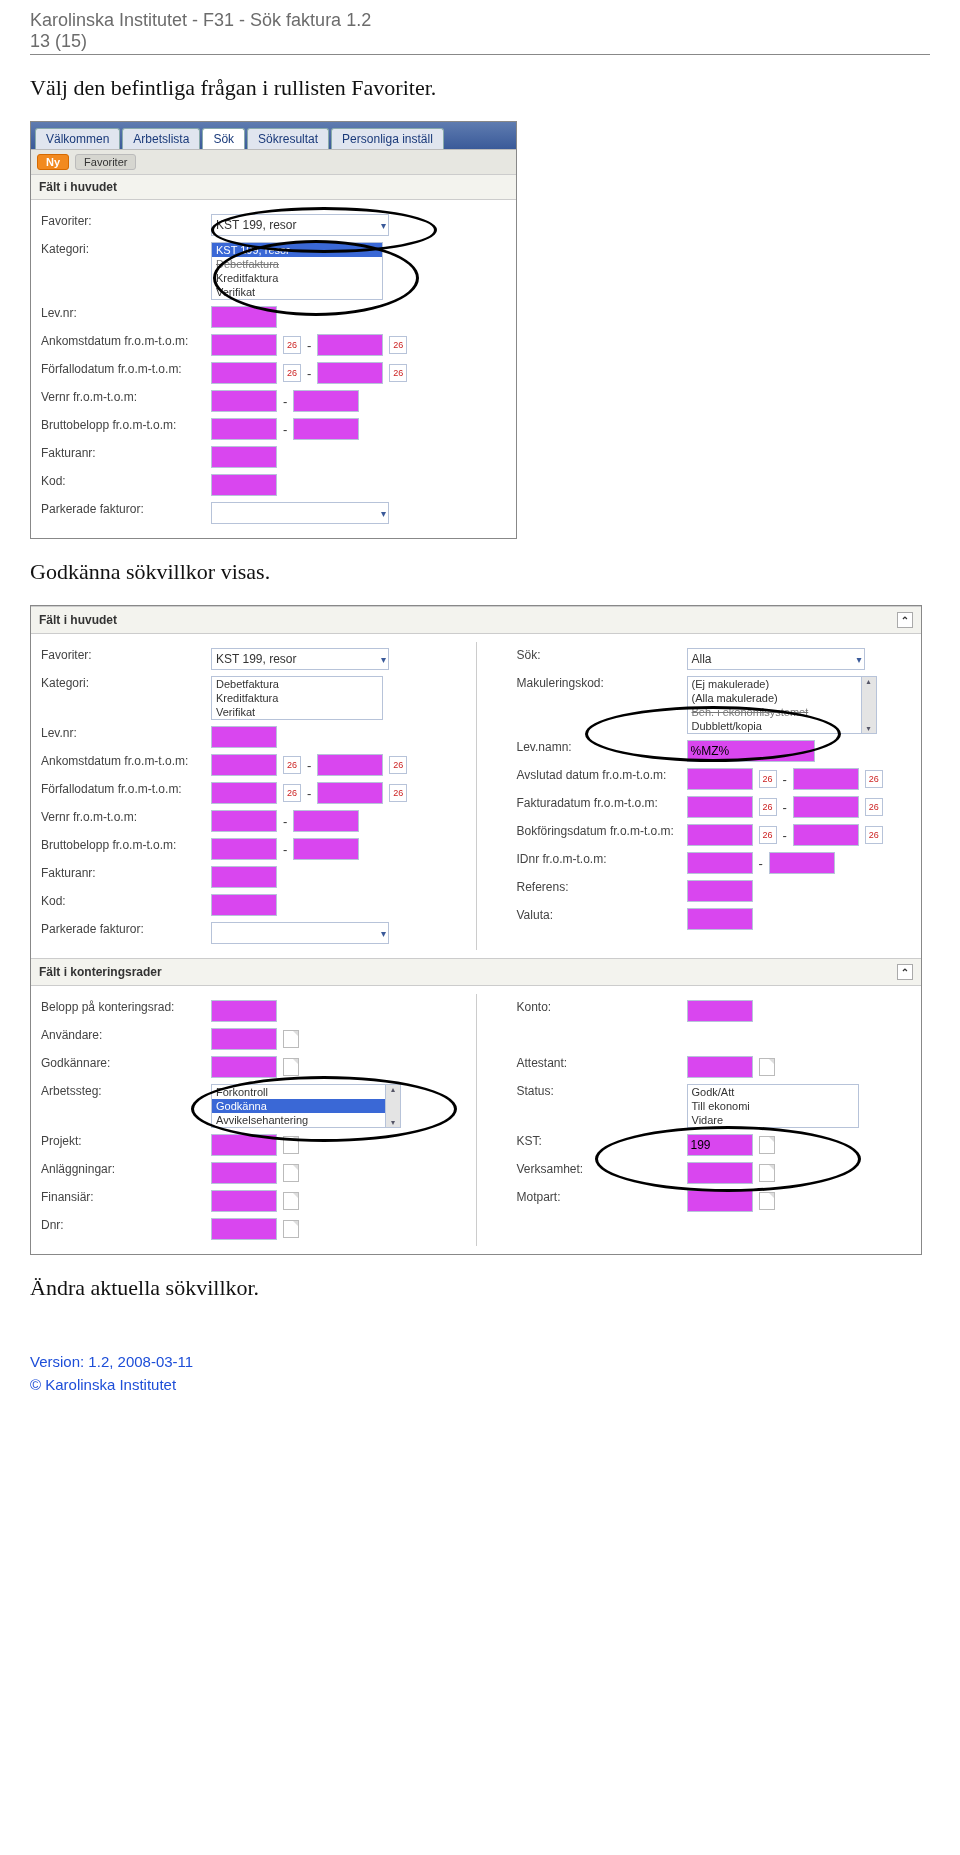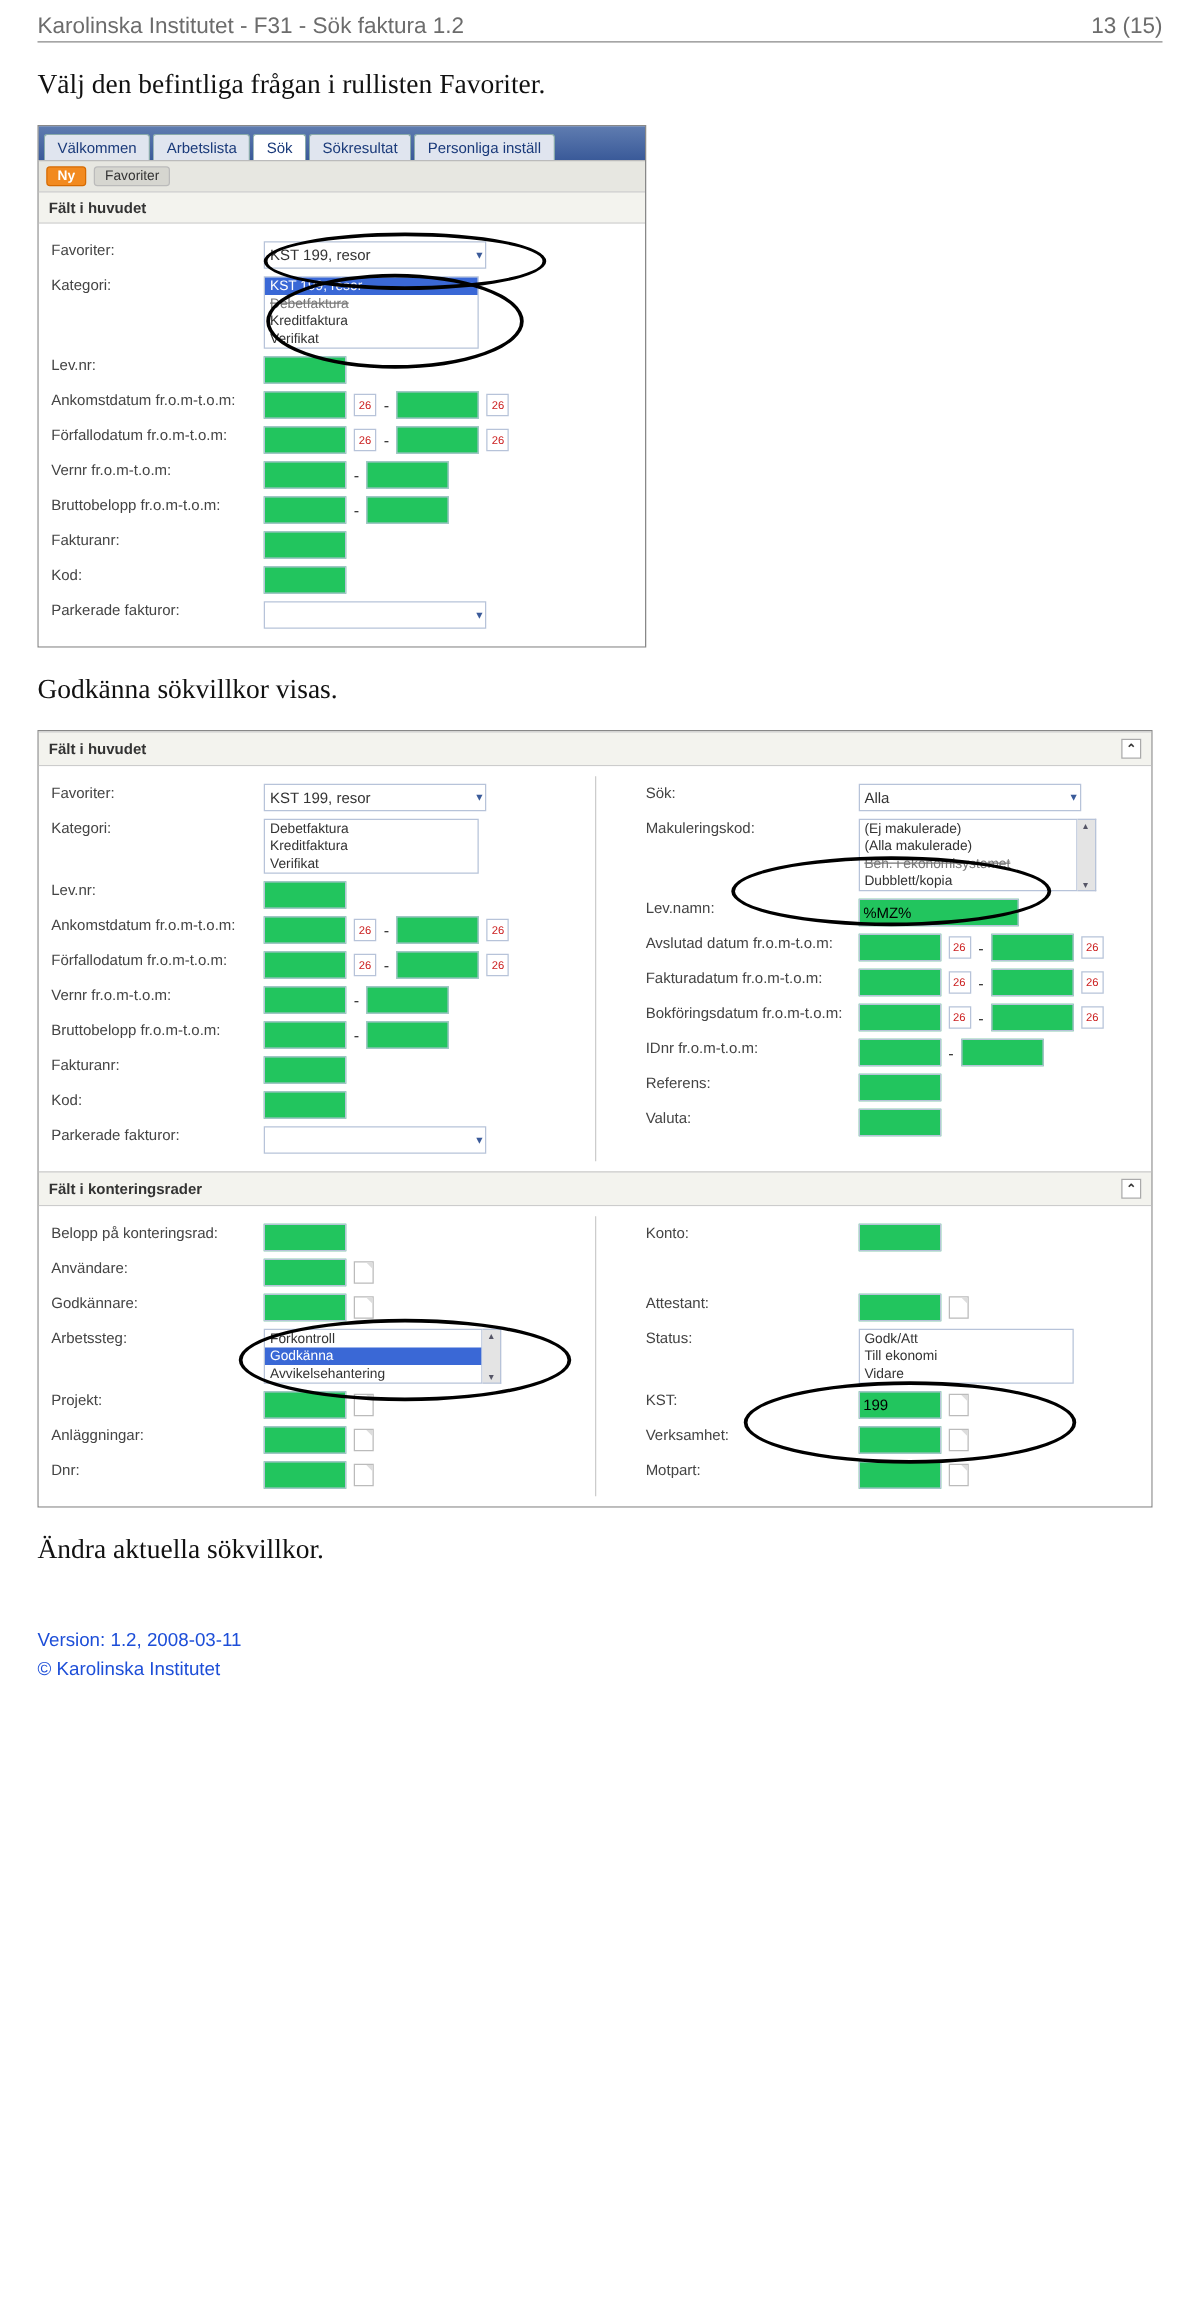--- a/index.html
+++ b/index.html
@@ -1,17 +1,17 @@
 <!DOCTYPE html>
 <html><head>
 <meta charset="utf-8">
 <style>
   body { margin:0; font-family: Arial, Helvetica, sans-serif; background:#fff; color:#222; width:960px;}
   .page { padding:10px 30px 30px 30px; }
-  .doc-header { display:flex; justify-content:space-between; border-bottom:1px solid #888; padding-bottom:2px; margin-bottom:20px; color:#6c6c6c; font-size:18px;}
+  .doc-header { display:flex; justify-content:space-between; border-bottom:1px solid #888; padding-bottom:2px; margin-bottom:20px; color:#6c6c6c; font-size:18px;flex-direction:column;}
   .body-text { font-family:"Times New Roman", serif; font-size:22px; color:#111; margin:20px 0;}
   .footer { margin-top:50px; color:#1d4ed8; font-size:15px; line-height:1.5;}
   .footer .copyline::before { content:"© "; }
   
   
   .shot { border:1px solid #888; background:#f7f7f5; font-size:13px; color:#333; position:relative; }
   .shot small, .shot input, .shot select { font-size:12px; }
   .tabbar { background:linear-gradient(#5f7cb0,#3a5a99); padding:6px 0 0 4px; display:flex; gap:2px;}
   .tab { background:#e0e5ef; border:1px solid #8aa; border-bottom:none; border-radius:3px 3px 0 0; padding:3px 10px; color:#1a3a7a; font-size:12px; cursor:pointer;}
   .tab.active { background:#fff;}
@@ -19,21 +19,21 @@
   .pill { background:#d6d6d0; border:1px solid #bbb; border-radius:3px; padding:1px 8px; font-size:11px;}
   .pill.ny { background:#f28a1f; color:#fff; border-color:#d66a00; font-weight:bold;}
   .section-head { background:#f3f3ee; border-top:1px solid #ccc; border-bottom:1px solid #ccc; padding:5px 8px; font-weight:bold; font-size:12px; display:flex; justify-content:space-between; align-items:center;}
   .collapse-icon { border:1px solid #aaa; width:14px; height:14px; display:inline-flex; align-items:center; justify-content:center; font-size:10px; background:#fff;}
   .form-area { padding:8px 10px; background:#fff;}
   .cols { display:flex; gap:30px;}
   .col { flex:1;}
   .field { display:flex; align-items:flex-start; margin:6px 0;}
   .field label { width:170px; font-size:12px; color:#444;}
   .field .ctrl { flex:1; display:flex; align-items:center; gap:6px;}
-  .txt { border:1px solid #b7c3d9; background:#22c55e; height:18px; padding:1px 3px; font-size:12px; width:70px;}
+  .txt { border:1px solid #b7c3d9; background:#d946ef; height:18px; padding:1px 3px; font-size:12px; width:70px;}
   .txt.sm { width:58px;}
   .txt.med { width:120px;}
   .drop { border:1px solid #b7c3d9; background:#fff; height:20px; width:170px; font-size:12px; display:flex; align-items:center; justify-content:space-between; padding:0 2px 0 4px;}
   .chev { color:#3a5a99; font-size:10px;}
   .cal { border:1px solid #b7c3d9; width:16px; height:16px; background:#fff; display:inline-flex; align-items:center; justify-content:center; font-size:9px; color:#c22;}
   .doc-icon { border:1px solid #bbb; width:14px; height:16px; background:#fff; display:inline-block; position:relative;}
   .doc-icon::after { content:""; position:absolute; right:0; top:0; border-top:5px solid #ddd; border-left:5px solid transparent;}
   .listbox { border:1px solid #b7c3d9; background:#fff; font-size:11px; width:170px;}
   .listbox .opt { padding:1px 4px; white-space:nowrap; overflow:hidden; text-overflow:ellipsis;}
   .listbox .opt.sel { background:#3a68d6; color:#fff;}
@@ -334,20 +334,27 @@
               </div>
             </div>
           <div class="field">
               <label>Anläggningar:</label>
               <div class="ctrl">
                 <input class="txt sm" style="">
                 <span class="doc-icon"></span>
               </div>
             </div>
           <div class="field">
+              <label>Finansiär:</label>
+              <div class="ctrl">
+                <input class="txt sm" style="">
+                <span class="doc-icon"></span>
+              </div>
+            </div>
+          <div class="field">
               <label>Dnr:</label>
               <div class="ctrl">
                 <input class="txt sm" style="">
                 <span class="doc-icon"></span>
               </div>
             </div>
         </div>
         <div class="sep"></div>
         <div class="col">
           <div class="field">

